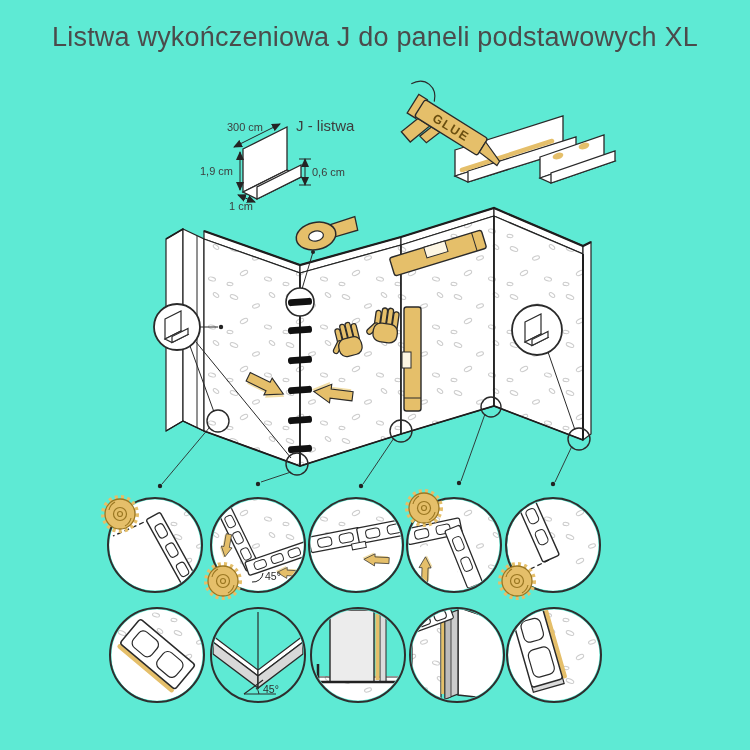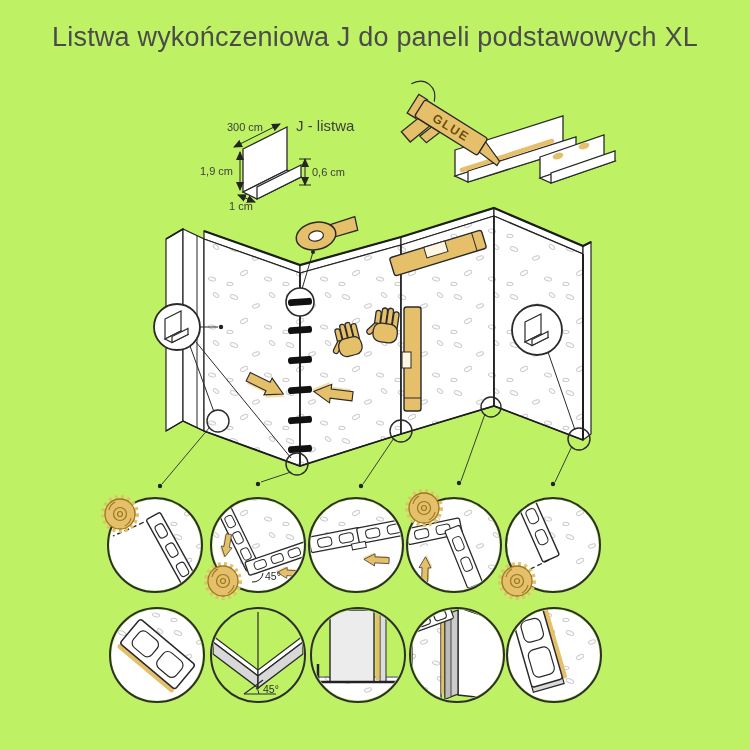--- a/index.html
+++ b/index.html
@@ -1,16 +1,16 @@
 <!DOCTYPE html>
 <html><head>
 <meta charset="utf-8">
 <style>
   html,body{margin:0;padding:0;background:#ffffff;}
-  .page{position:relative;width:750px;height:750px;background:#bef264;overflow:hidden;
+  .page{position:relative;width:750px;height:750px;background:#5eead4;overflow:hidden;
         font-family:"Liberation Sans",sans-serif;}
   .title{position:absolute;top:22px;left:0;width:100%;text-align:center;margin:0;
          font-size:27px;font-weight:400;letter-spacing:.2px;color:#4b4b4b;
          font-family:"Liberation Sans",sans-serif;}
   svg{position:absolute;top:0;left:0;}
   svg text{font-family:"Liberation Sans",sans-serif;fill:#3d3d3d;}
   .dim{font-size:11px;}
   .lbl{font-size:15px;}
   .ang{font-size:10.5px;fill:#2e2e2e;}
   .glue-txt{font-size:12.5px;font-weight:bold;fill:#6b4f10;letter-spacing:1.5px;}

